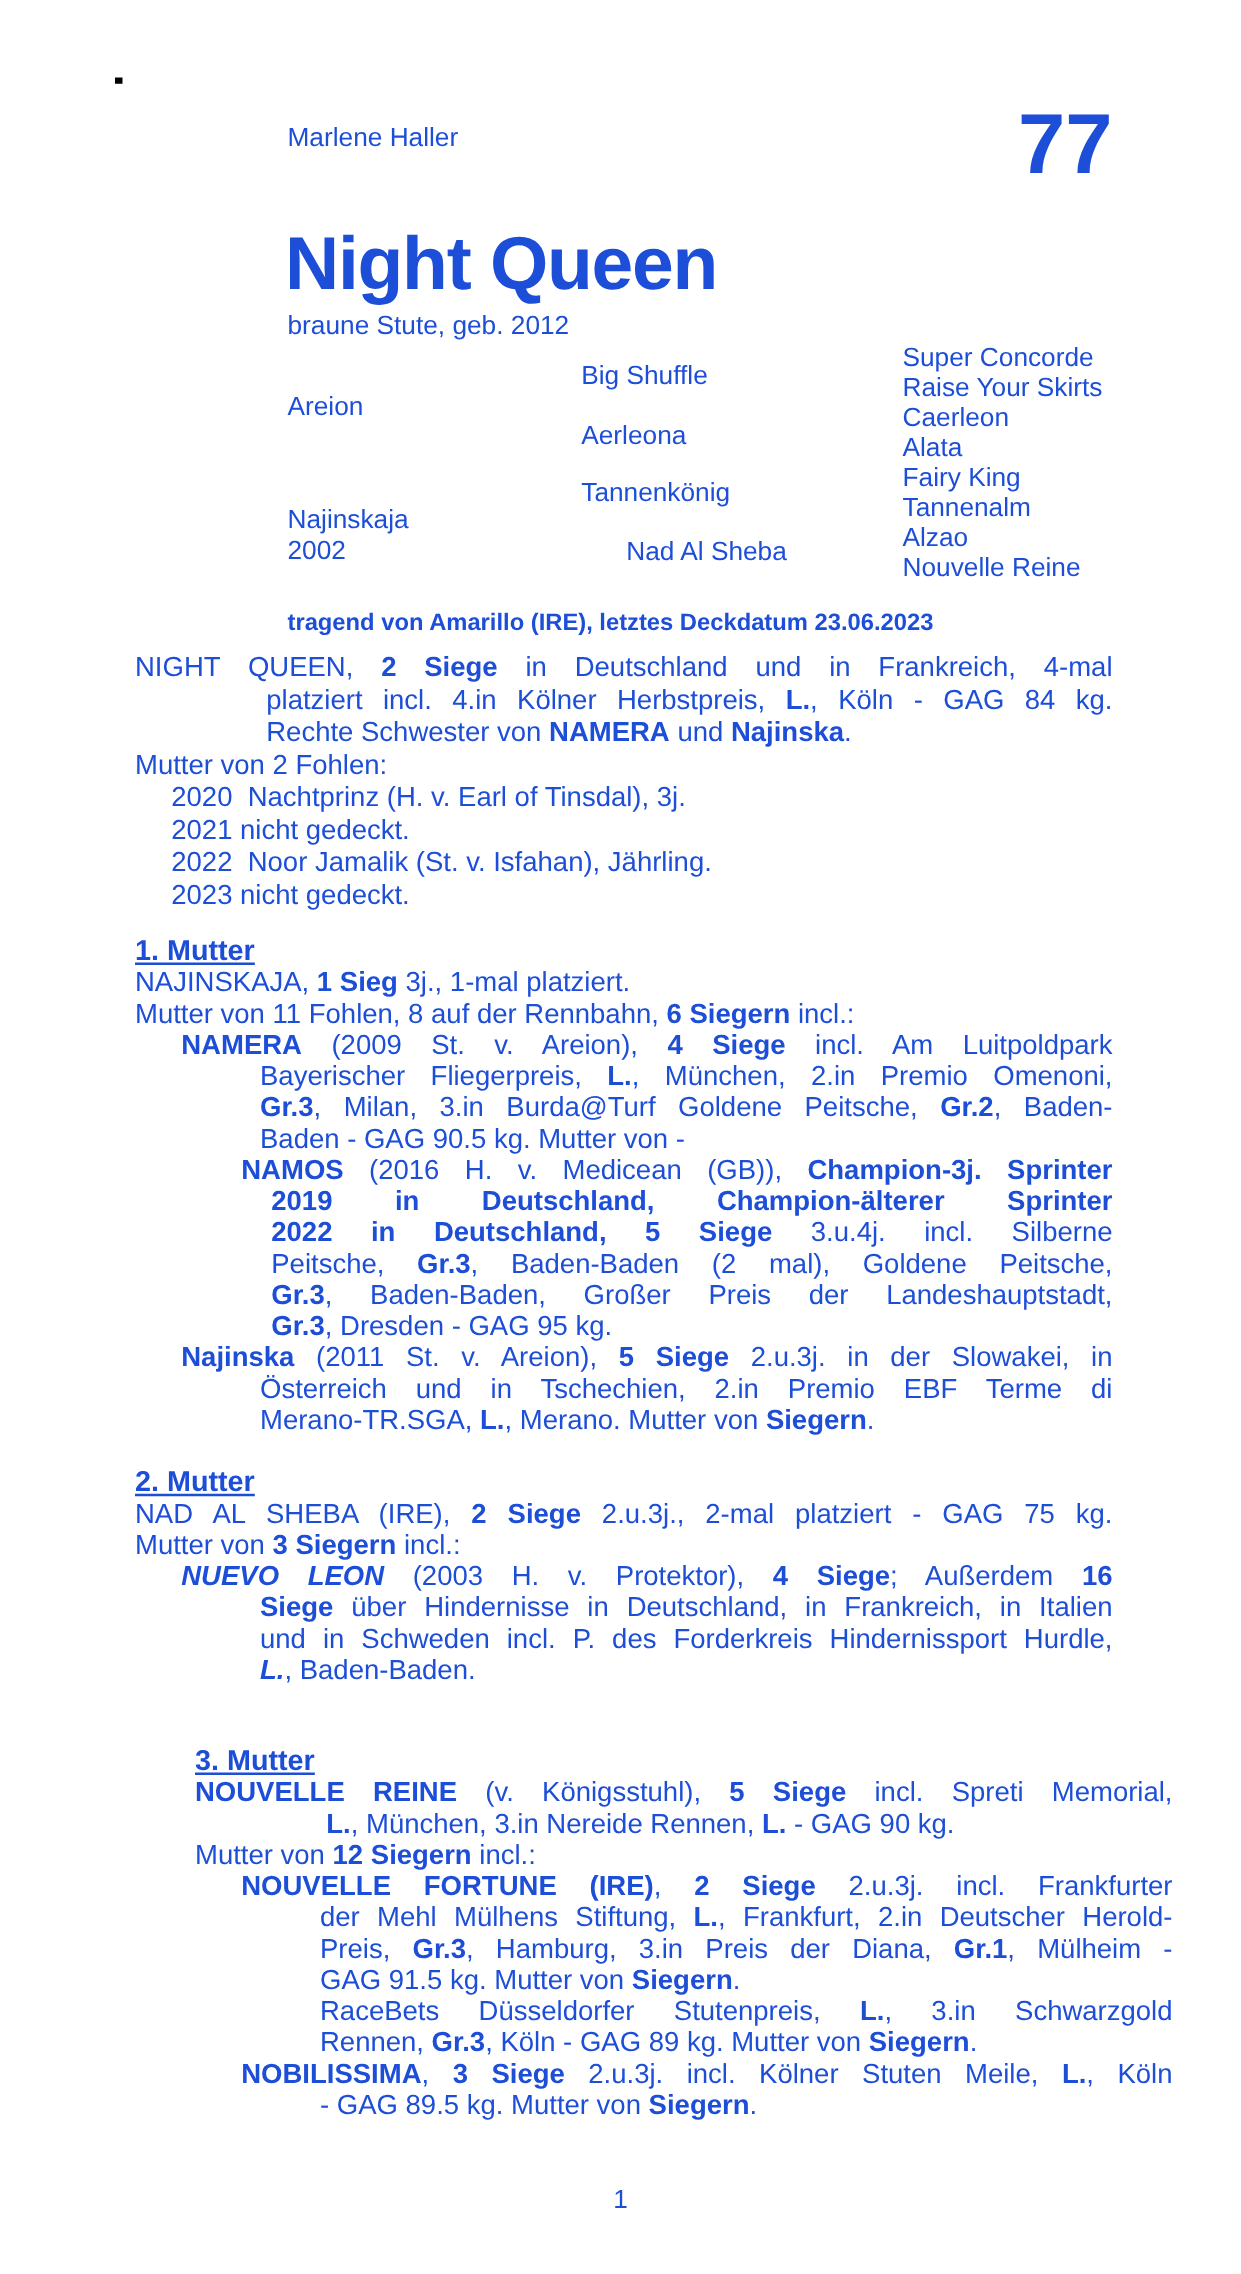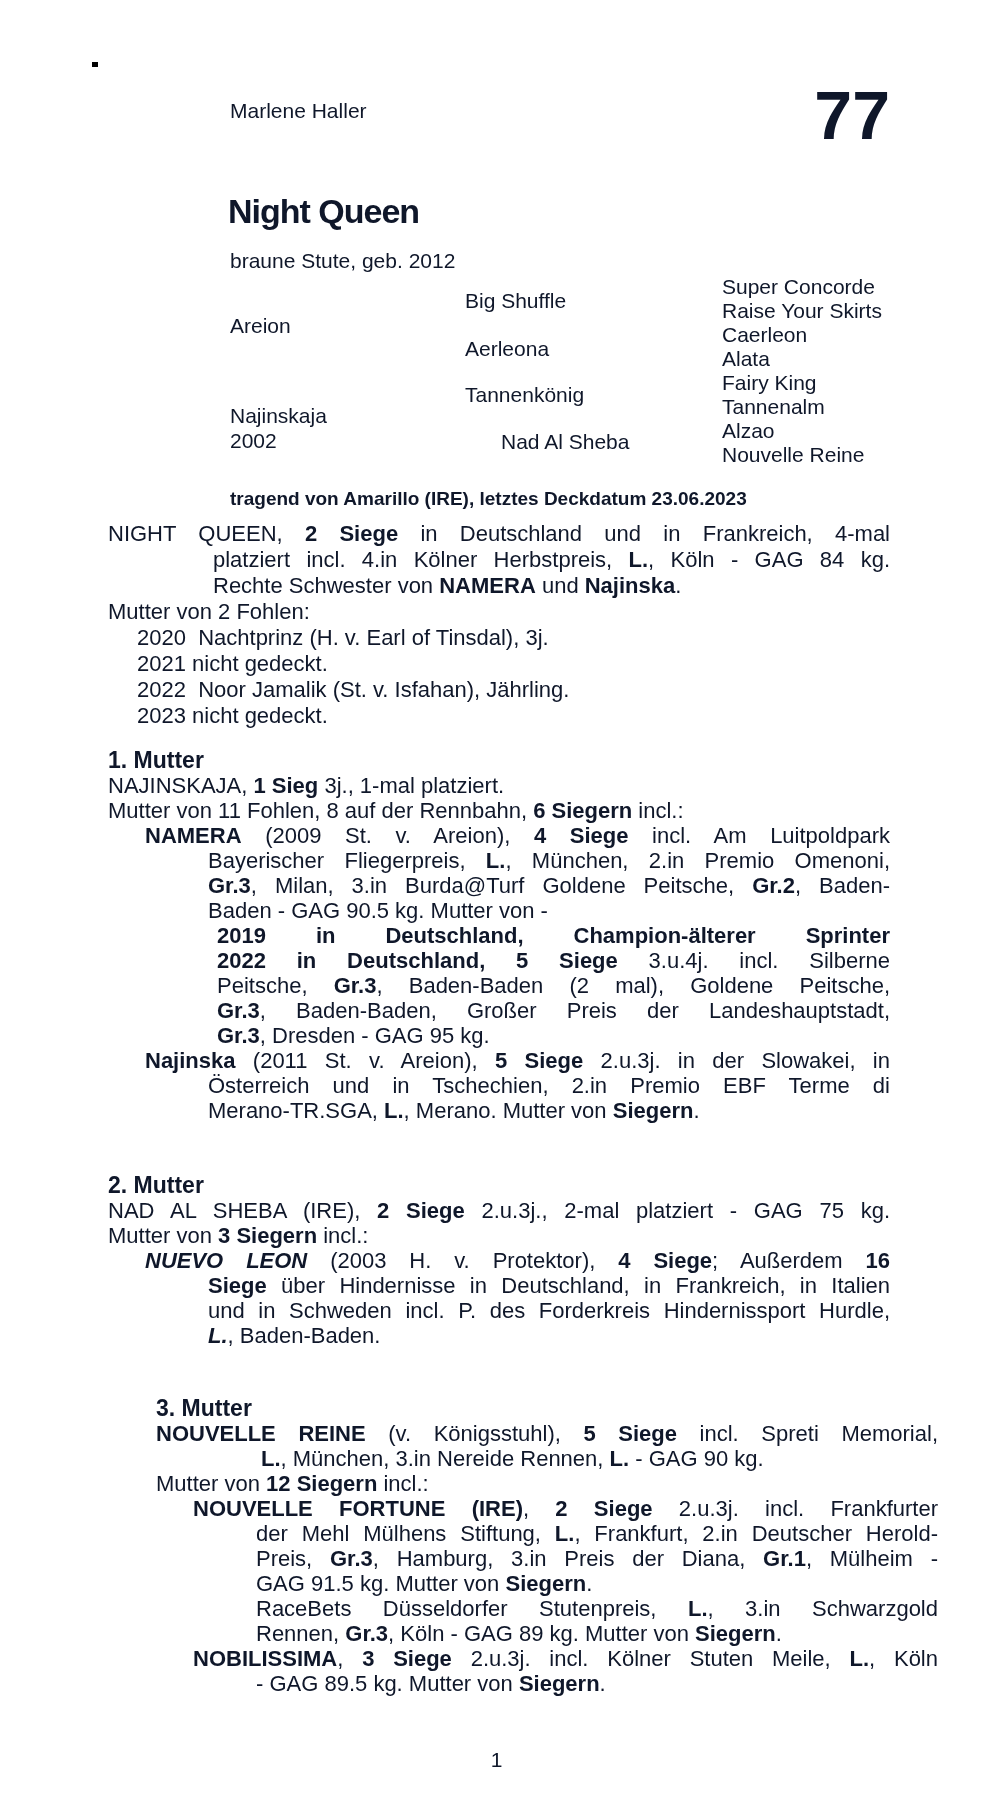--- a/index.html
+++ b/index.html
@@ -1,26 +1,26 @@
 <!DOCTYPE html>
 <html><head>
 <meta charset="utf-8">
 <style>
   html,body { margin:0; padding:0; background:#ffffff; }
   .page {
     position:relative; width:993px; height:1819px; background:#ffffff;
-    font-family:"Liberation Sans","DejaVu Sans",sans-serif; color:#0f172a;
+    font-family:"Liberation Sans","DejaVu Sans",sans-serif; color:#1d4ed8;
     overflow:hidden;
   }
   .abs { position:absolute; }
   .speck { position:absolute; left:92px; top:62px; width:6px; height:5px; background:#000; }
 
   .consignor { left:230px; top:99px; font-size:21px; line-height:24px; }
   .catnum   { right:103px; top:84px; font-size:68px; font-weight:700; line-height:62px; }
-  .title    { left:228px; top:186px; font-size:34px; font-weight:700; line-height:50px; letter-spacing:-1px; }
+  .title    { left:228px; top:186px; font-size:60px; font-weight:700; line-height:50px; letter-spacing:-1px; }
   .subtitle { left:230px; top:249px; font-size:21px; line-height:24px; }
 
   .ped { position:absolute; font-size:21px; line-height:24px; }
   .ped-sire { left:230px; top:314px; }
   .ped-dam  { left:230px; top:403px; line-height:25px; }
   .ped-g2-0 { left:465px; top:289px; }
   .ped-g2-1 { left:465px; top:337px; }
   .ped-g2-2 { left:465px; top:383px; }
   .ped-g2-3 { left:465px; top:430px;margin-left:36px; }
   .ped-g3   { left:722px; top:275px; line-height:24px; }
@@ -29,21 +29,21 @@
 
   .sec { position:absolute; left:104px; width:786px; font-size:22px; }
   #sec-intro { top:521px; }
   #sec-m1 { top:748px; }
   #sec-m2 { top:1173px; }
   #sec-m3 { top:1396px;margin-left:48px; }
 
   .tline { height:25px; line-height:25px; white-space:nowrap; }
   #sec-intro .tline { height:26px; line-height:26px; }
   .tline.just { text-align:justify; text-align-last:justify; text-justify:inter-word; }
-  .tline.hd { font-size:23px; font-weight:700; }
+  .tline.hd { font-size:23px; font-weight:700;text-decoration:underline; }
 
   .ind-flush { padding-left:4px; }
   .ind-year  { padding-left:33px; }
   .ind-h1    { padding-left:41px; }
   .ind-h2    { padding-left:89px; }
   .ind-c0    { padding-left:109px; }
   .ind-c1    { padding-left:104px; }
   .ind-c2    { padding-left:113px; }
 
   .seg-b  { font-weight:700; }
@@ -96,20 +96,21 @@
       <div class="tline ind-year"><span>2023 nicht gedeckt.</span></div>
     </div>
   <div class="sec" id="sec-m1">
       <div class="tline ind-flush hd"><span class="seg-b">1. Mutter</span></div>
       <div class="tline ind-flush"><span>NAJINSKAJA, </span><span class="seg-b">1 Sieg</span><span> 3j., 1-mal platziert.</span></div>
       <div class="tline ind-flush"><span>Mutter von 11 Fohlen, 8 auf der Rennbahn, </span><span class="seg-b">6 Siegern</span><span> incl.:</span></div>
       <div class="tline ind-h1 just"><span class="seg-b">NAMERA</span><span> (2009 St. v. Areion), </span><span class="seg-b">4 Siege</span><span> incl. Am Luitpoldpark</span></div>
       <div class="tline ind-c1 just"><span>Bayerischer Fliegerpreis, </span><span class="seg-b">L.</span><span>, München, 2.in Premio Omenoni,</span></div>
       <div class="tline ind-c1 just"><span class="seg-b">Gr.3</span><span>, Milan, 3.in Burda@Turf Goldene Peitsche, </span><span class="seg-b">Gr.2</span><span>, Baden-</span></div>
       <div class="tline ind-c1"><span>Baden - GAG 90.5 kg. Mutter von -</span></div>
+      <div class="tline ind-h2 just"><span class="seg-b">NAMOS</span><span> (2016 H. v. Medicean (GB)), </span><span class="seg-b">Champion-3j. Sprinter</span></div>
       <div class="tline ind-c2 just"><span class="seg-b">2019 in Deutschland, Champion-älterer Sprinter</span></div>
       <div class="tline ind-c2 just"><span class="seg-b">2022 in Deutschland, 5 Siege</span><span> 3.u.4j. incl. Silberne</span></div>
       <div class="tline ind-c2 just"><span>Peitsche, </span><span class="seg-b">Gr.3</span><span>, Baden-Baden (2 mal), Goldene Peitsche,</span></div>
       <div class="tline ind-c2 just"><span class="seg-b">Gr.3</span><span>, Baden-Baden, Großer Preis der Landeshauptstadt,</span></div>
       <div class="tline ind-c2"><span class="seg-b">Gr.3</span><span>, Dresden - GAG 95 kg.</span></div>
       <div class="tline ind-h1 just"><span class="seg-b">Najinska</span><span> (2011 St. v. Areion), </span><span class="seg-b">5 Siege</span><span> 2.u.3j. in der Slowakei, in</span></div>
       <div class="tline ind-c1 just"><span>Österreich und in Tschechien, 2.in Premio EBF Terme di</span></div>
       <div class="tline ind-c1"><span>Merano-TR.SGA, </span><span class="seg-b">L.</span><span>, Merano. Mutter von </span><span class="seg-b">Siegern</span><span>.</span></div>
     </div>
   <div class="sec" id="sec-m2">

